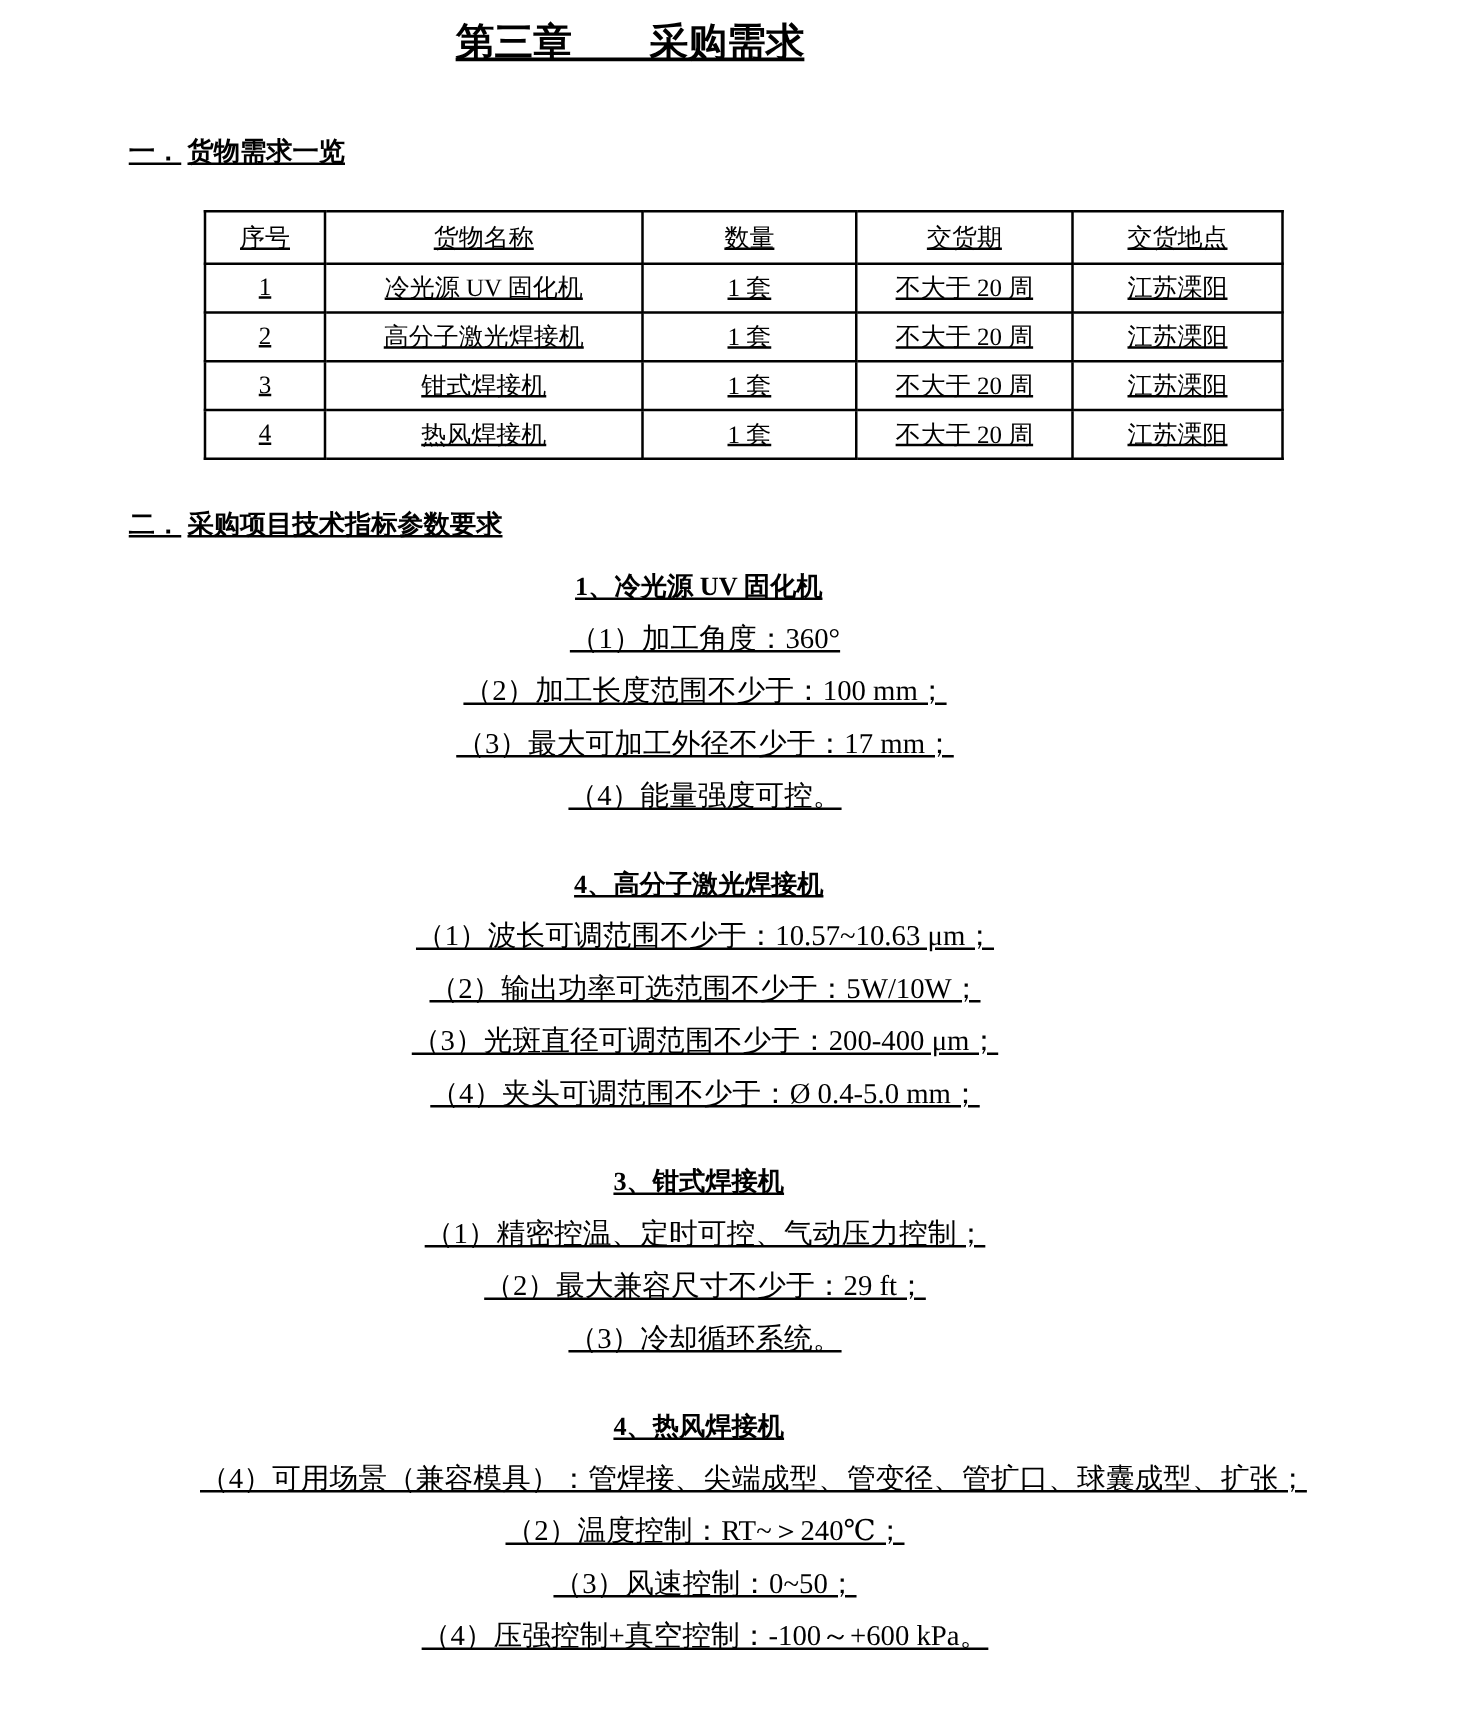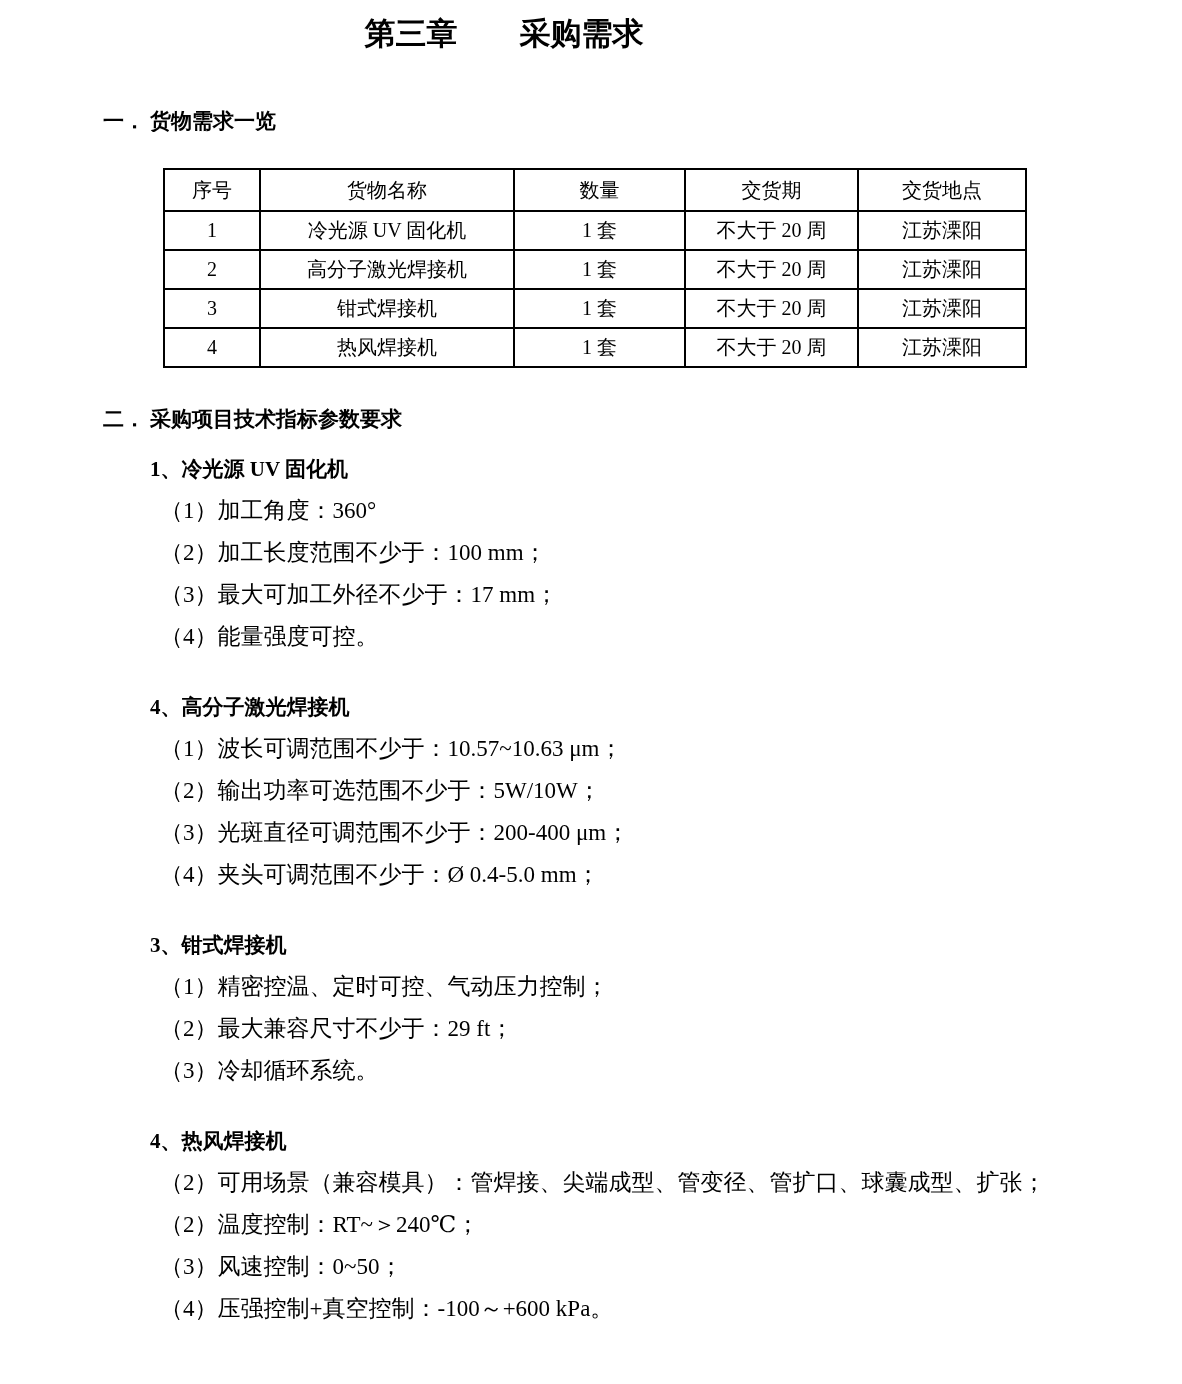--- a/index.html
+++ b/index.html
@@ -12,20 +12,21 @@
     height: 1384px;
     overflow: hidden;
     color: #000000;
     font-family: "Liberation Serif", "DejaVu Serif", serif;
   }
   .page {
     box-sizing: border-box;
     width: 1008px;
     height: 1384px;
     padding: 12px 40px 0 103px;
+    text-decoration: underline;
   }
   .doc-title {
     text-align: center;
     font-weight: bold;
     font-size: 31px;
     line-height: 44px;
     margin-right: 63px; 
   }
   .sec-heading {
     display: flex;
@@ -51,21 +52,21 @@
     border: 2px solid #000000;
     text-align: center;
     vertical-align: middle;
     font-weight: normal;
     padding: 0 2px;
     overflow: hidden;
   }
   table.goods thead th { height: 40px; border-radius: 19px; }
   table.goods tbody td { height: 37px; }
 
-  .group { margin-top: 28px; }
+  .group { margin-top: 28px; text-align: center; }
   .group.first { margin-top: 14px; }
   .group-title {
     font-weight: bold;
     font-size: 21px;
     line-height: 42px;
     padding-left: 47px;
     white-space: nowrap;
   }
   .spec-item {
     font-size: 23px;
@@ -158,19 +159,19 @@
 
   <div class="group">
     <div class="group-title">3、钳式焊接机</div>
     <div class="spec-item">（1）精密控温、定时可控、气动压力控制；</div>
     <div class="spec-item">（2）最大兼容尺寸不少于：29 ft；</div>
     <div class="spec-item">（3）冷却循环系统。</div>
   </div>
 
   <div class="group">
     <div class="group-title">4、热风焊接机</div>
-    <div class="spec-item">（2）可用场景（兼容模具）：管焊接、尖端成型、管变径、管扩口、球囊成型、扩张；</div>
+    <div class="spec-item">（4）可用场景（兼容模具）：管焊接、尖端成型、管变径、管扩口、球囊成型、扩张；</div>
     <div class="spec-item">（2）温度控制：RT~＞240℃；</div>
     <div class="spec-item">（3）风速控制：0~50；</div>
     <div class="spec-item">（4）压强控制+真空控制：-100～+600 kPa。</div>
   </div>
 
 </div>
 
 </body></html>

